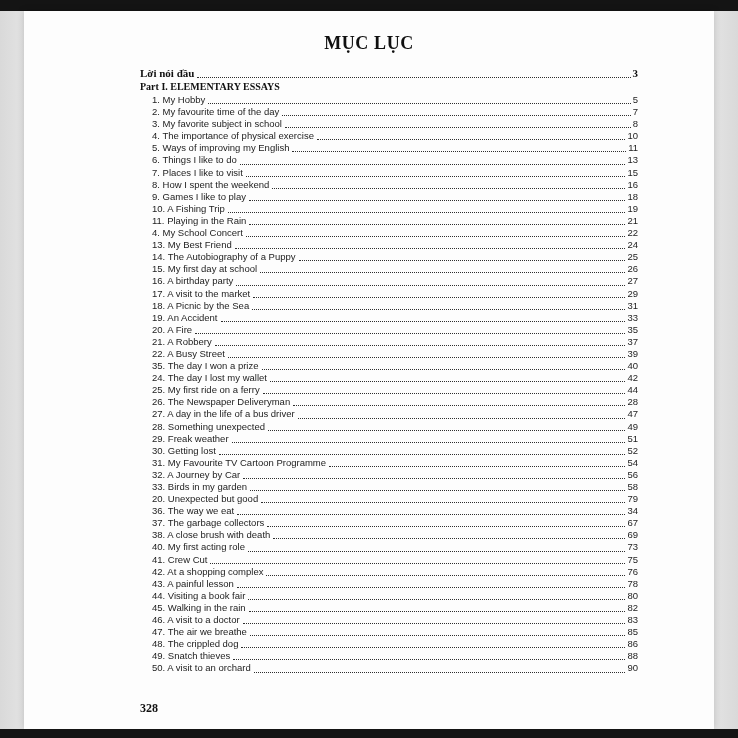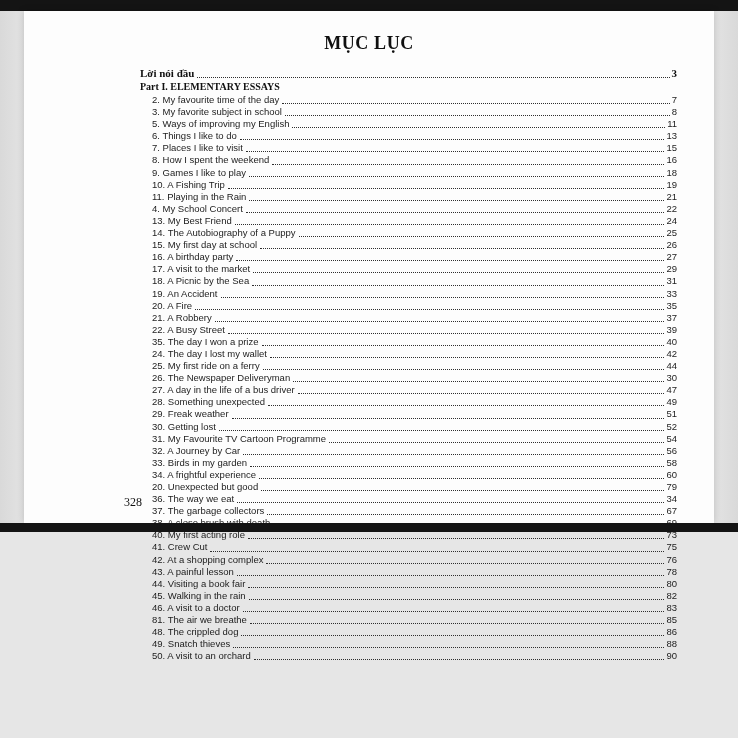--- a/index.html
+++ b/index.html
@@ -5,21 +5,21 @@
   * { box-sizing: border-box; }
   html, body { margin: 0; padding: 0; }
   body {
     width: 738px; height: 738px;
     background: #e6e6e6;
     font-family: "Liberation Sans", sans-serif;
     overflow: hidden;
   }
   .photo {
     position: relative;
-    width: 738px; height: 532px;
+    width: 738px; height: 738px;
     background: linear-gradient(90deg, #d9d9d9 0%, #ececec 6%, #ececec 94%, #d9d9d9 100%);
   }
   .bar-top {
     position: absolute; top: 0; left: 0;
     width: 100%; height: 11px; background: #141414;
   }
   .bar-bottom {
     position: absolute; bottom: 0; left: 0;
     width: 100%; height: 9px; background: #141414;
   }
@@ -32,21 +32,21 @@
   }
   .title {
     text-align: center;
     font-family: "Liberation Serif", serif;
     font-weight: bold;
     font-size: 18px;
     letter-spacing: 0.6px;
     color: #101010;
     margin: 2px 0 13px 0;
   }
-  .toc { margin: 0 37px 0 116px; }
+  .toc { margin: 0 76px 0 116px; }
   .row {
     display: flex;
     align-items: flex-end;
     line-height: 12.1px;
     font-size: 9.5px;
     color: #1c1c1c;
   }
   .row .label { white-space: nowrap; }
   .row .dots {
     flex: 1;
@@ -65,23 +65,23 @@
   .part {
     font-family: "Liberation Serif", serif;
     font-weight: bold;
     font-size: 10px;
     color: #101010;
     line-height: 14px;
   }
   .entries .row { padding-left: 12px; }
   .footer {
     position: absolute;
-    left: 100px; bottom: 13px;
+    left: 116px; bottom: 13px;
     font-family: "Liberation Serif", serif;
-    font-weight: normal;
+    font-weight: bold;
     font-size: 12px;
     color: #101010;
   }
 </style>
 </head>
 <body>
 
 <div class="photo">
   <div class="bar-top"></div>
 
@@ -91,33 +91,43 @@
     <div class="toc">
       <div class="row preface">
         <span class="label">Lời nói đầu</span>
         <span class="dots"></span>
         <span class="pg">3</span>
       </div>
 
       <div class="part">Part I. ELEMENTARY ESSAYS</div>
 
       <div class="entries">
+  <div class="row">
+    <span class="label">1. My Hobby</span>
+    <span class="dots"></span>
+    <span class="pg">5</span>
+  </div>
 
   <div class="row">
     <span class="label">2. My favourite time of the day</span>
     <span class="dots"></span>
     <span class="pg">7</span>
   </div>
 
   <div class="row">
     <span class="label">3. My favorite subject in school</span>
     <span class="dots"></span>
     <span class="pg">8</span>
   </div>
 
+  <div class="row">
+    <span class="label">4. The importance of physical exercise</span>
+    <span class="dots"></span>
+    <span class="pg">10</span>
+  </div>
 
   <div class="row">
     <span class="label">5. Ways of improving my English</span>
     <span class="dots"></span>
     <span class="pg">11</span>
   </div>
 
   <div class="row">
     <span class="label">6. Things I like to do</span>
     <span class="dots"></span>
@@ -234,21 +244,21 @@
 
   <div class="row">
     <span class="label">25. My first ride on a ferry</span>
     <span class="dots"></span>
     <span class="pg">44</span>
   </div>
 
   <div class="row">
     <span class="label">26. The Newspaper Deliveryman</span>
     <span class="dots"></span>
-    <span class="pg">30</span>
+    <span class="pg">28</span>
   </div>
 
   <div class="row">
     <span class="label">27. A day in the life of a bus driver</span>
     <span class="dots"></span>
     <span class="pg">47</span>
   </div>
 
   <div class="row">
     <span class="label">28. Something unexpected</span>
@@ -279,25 +289,20 @@
     <span class="dots"></span>
     <span class="pg">56</span>
   </div>
 
   <div class="row">
     <span class="label">33. Birds in my garden</span>
     <span class="dots"></span>
     <span class="pg">58</span>
   </div>
 
-  <div class="row">
-    <span class="label">34. A frightful experience</span>
-    <span class="dots"></span>
-    <span class="pg">60</span>
-  </div>
 
   <div class="row">
     <span class="label">20. Unexpected but good</span>
     <span class="dots"></span>
     <span class="pg">79</span>
   </div>
 
   <div class="row">
     <span class="label">36. The way we eat</span>
     <span class="dots"></span>
@@ -353,21 +358,21 @@
     <span class="pg">82</span>
   </div>
 
   <div class="row">
     <span class="label">46. A visit to a doctor</span>
     <span class="dots"></span>
     <span class="pg">83</span>
   </div>
 
   <div class="row">
-    <span class="label">81. The air we breathe</span>
+    <span class="label">47. The air we breathe</span>
     <span class="dots"></span>
     <span class="pg">85</span>
   </div>
 
   <div class="row">
     <span class="label">48. The crippled dog</span>
     <span class="dots"></span>
     <span class="pg">86</span>
   </div>
 

